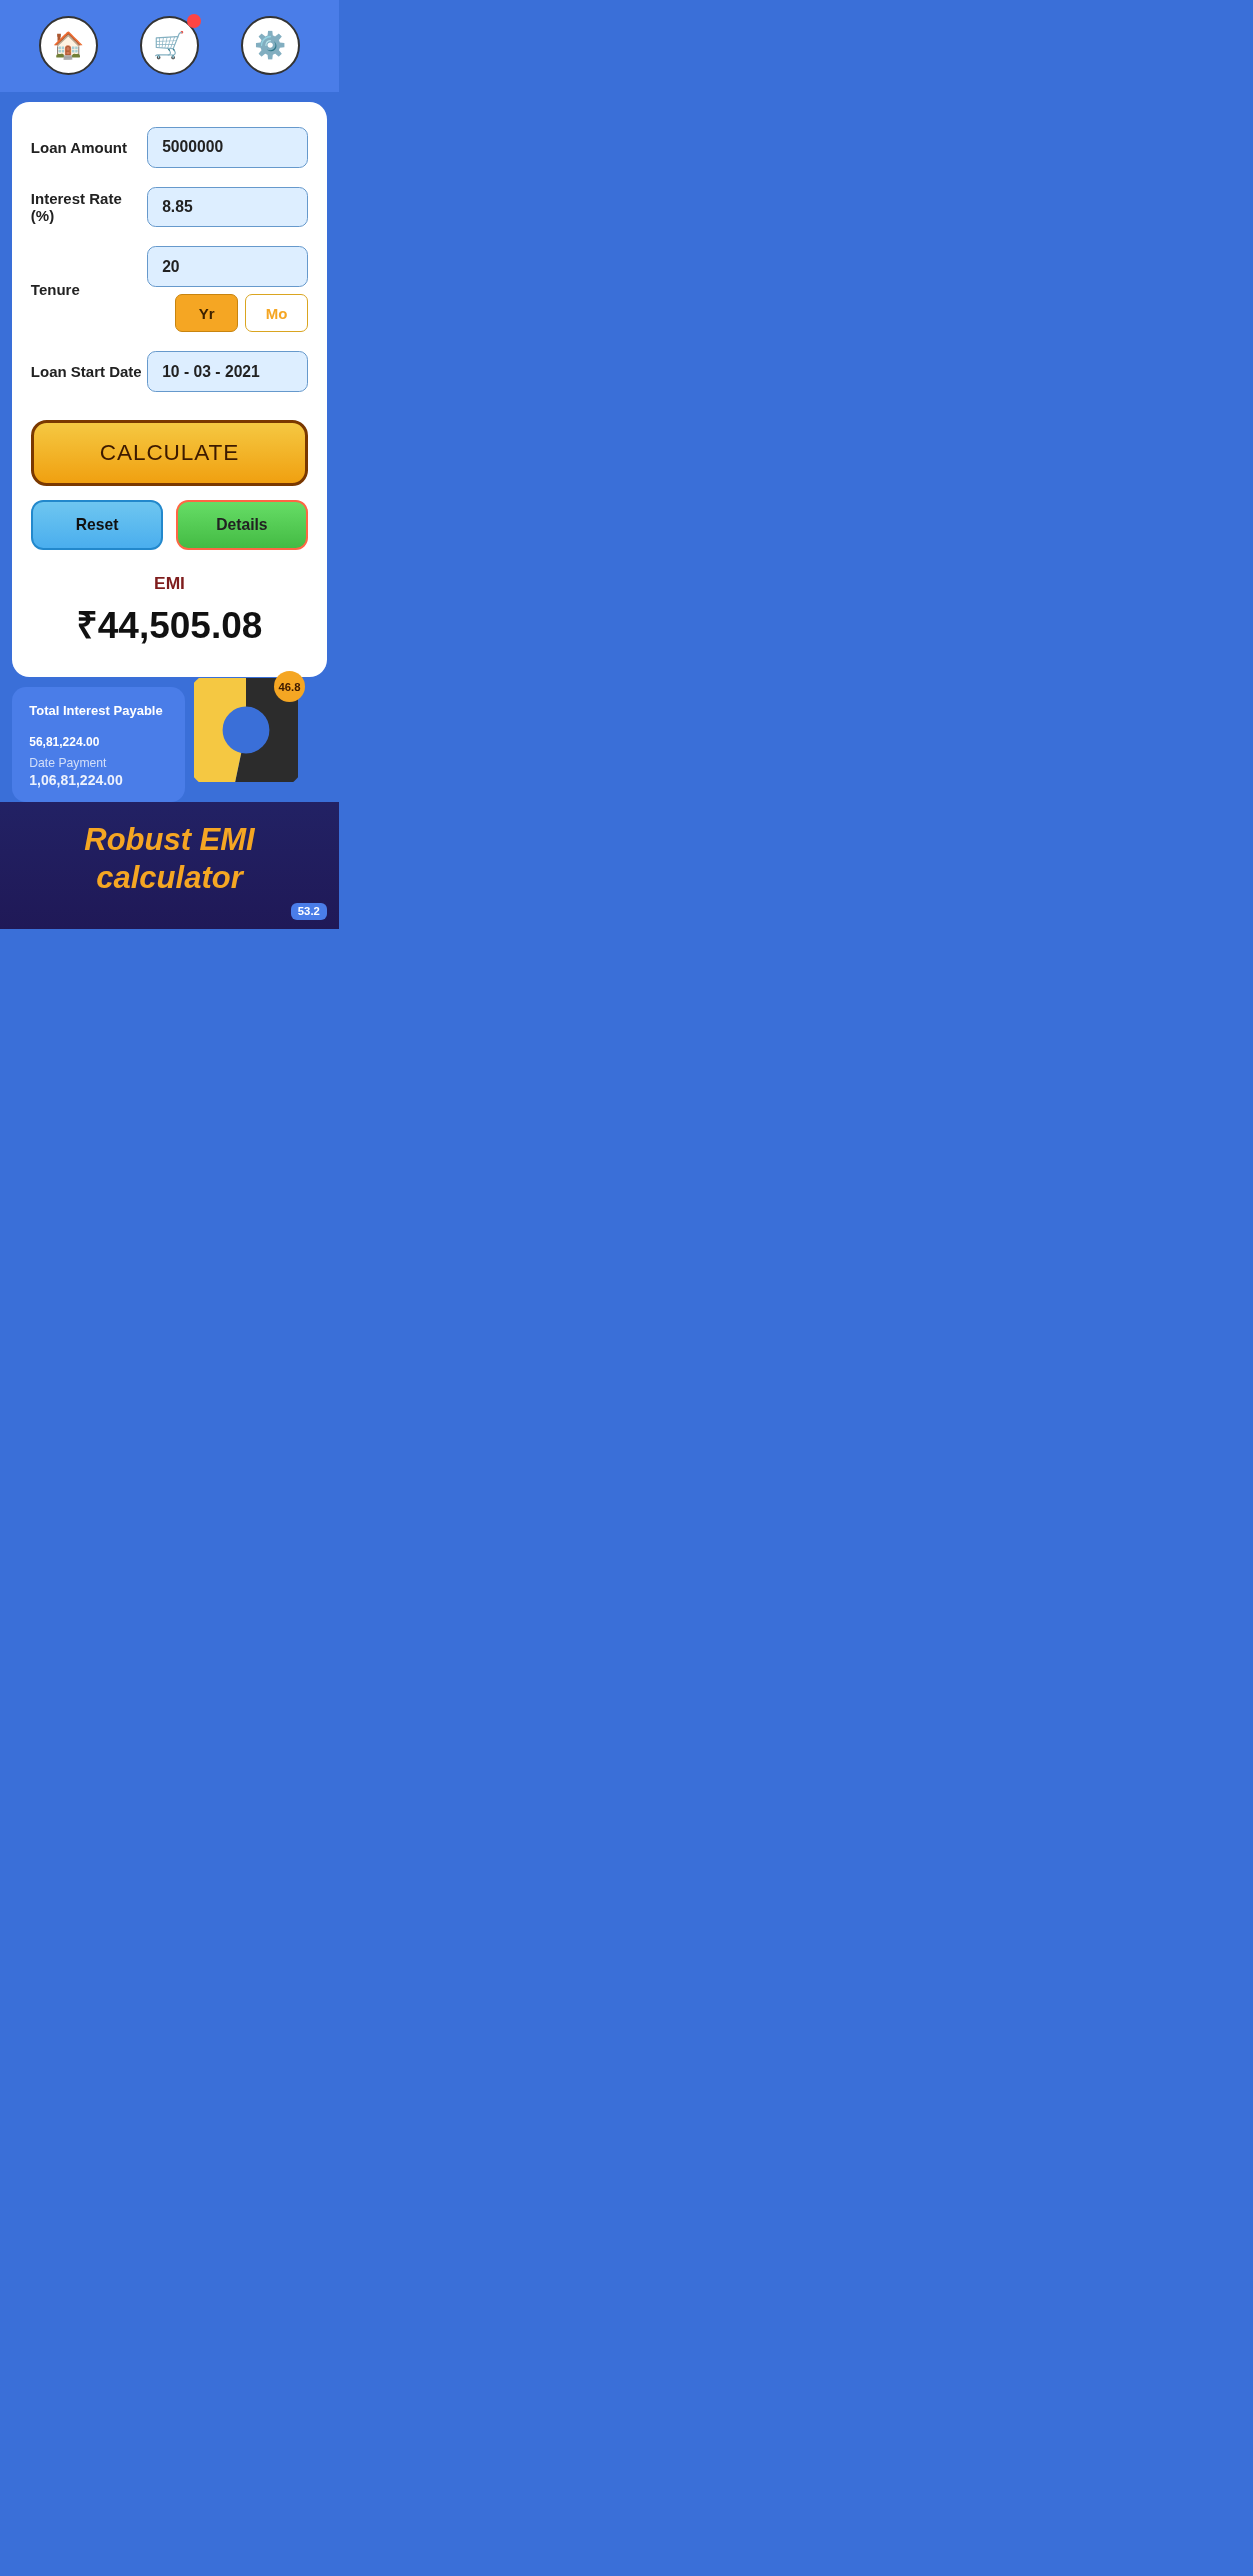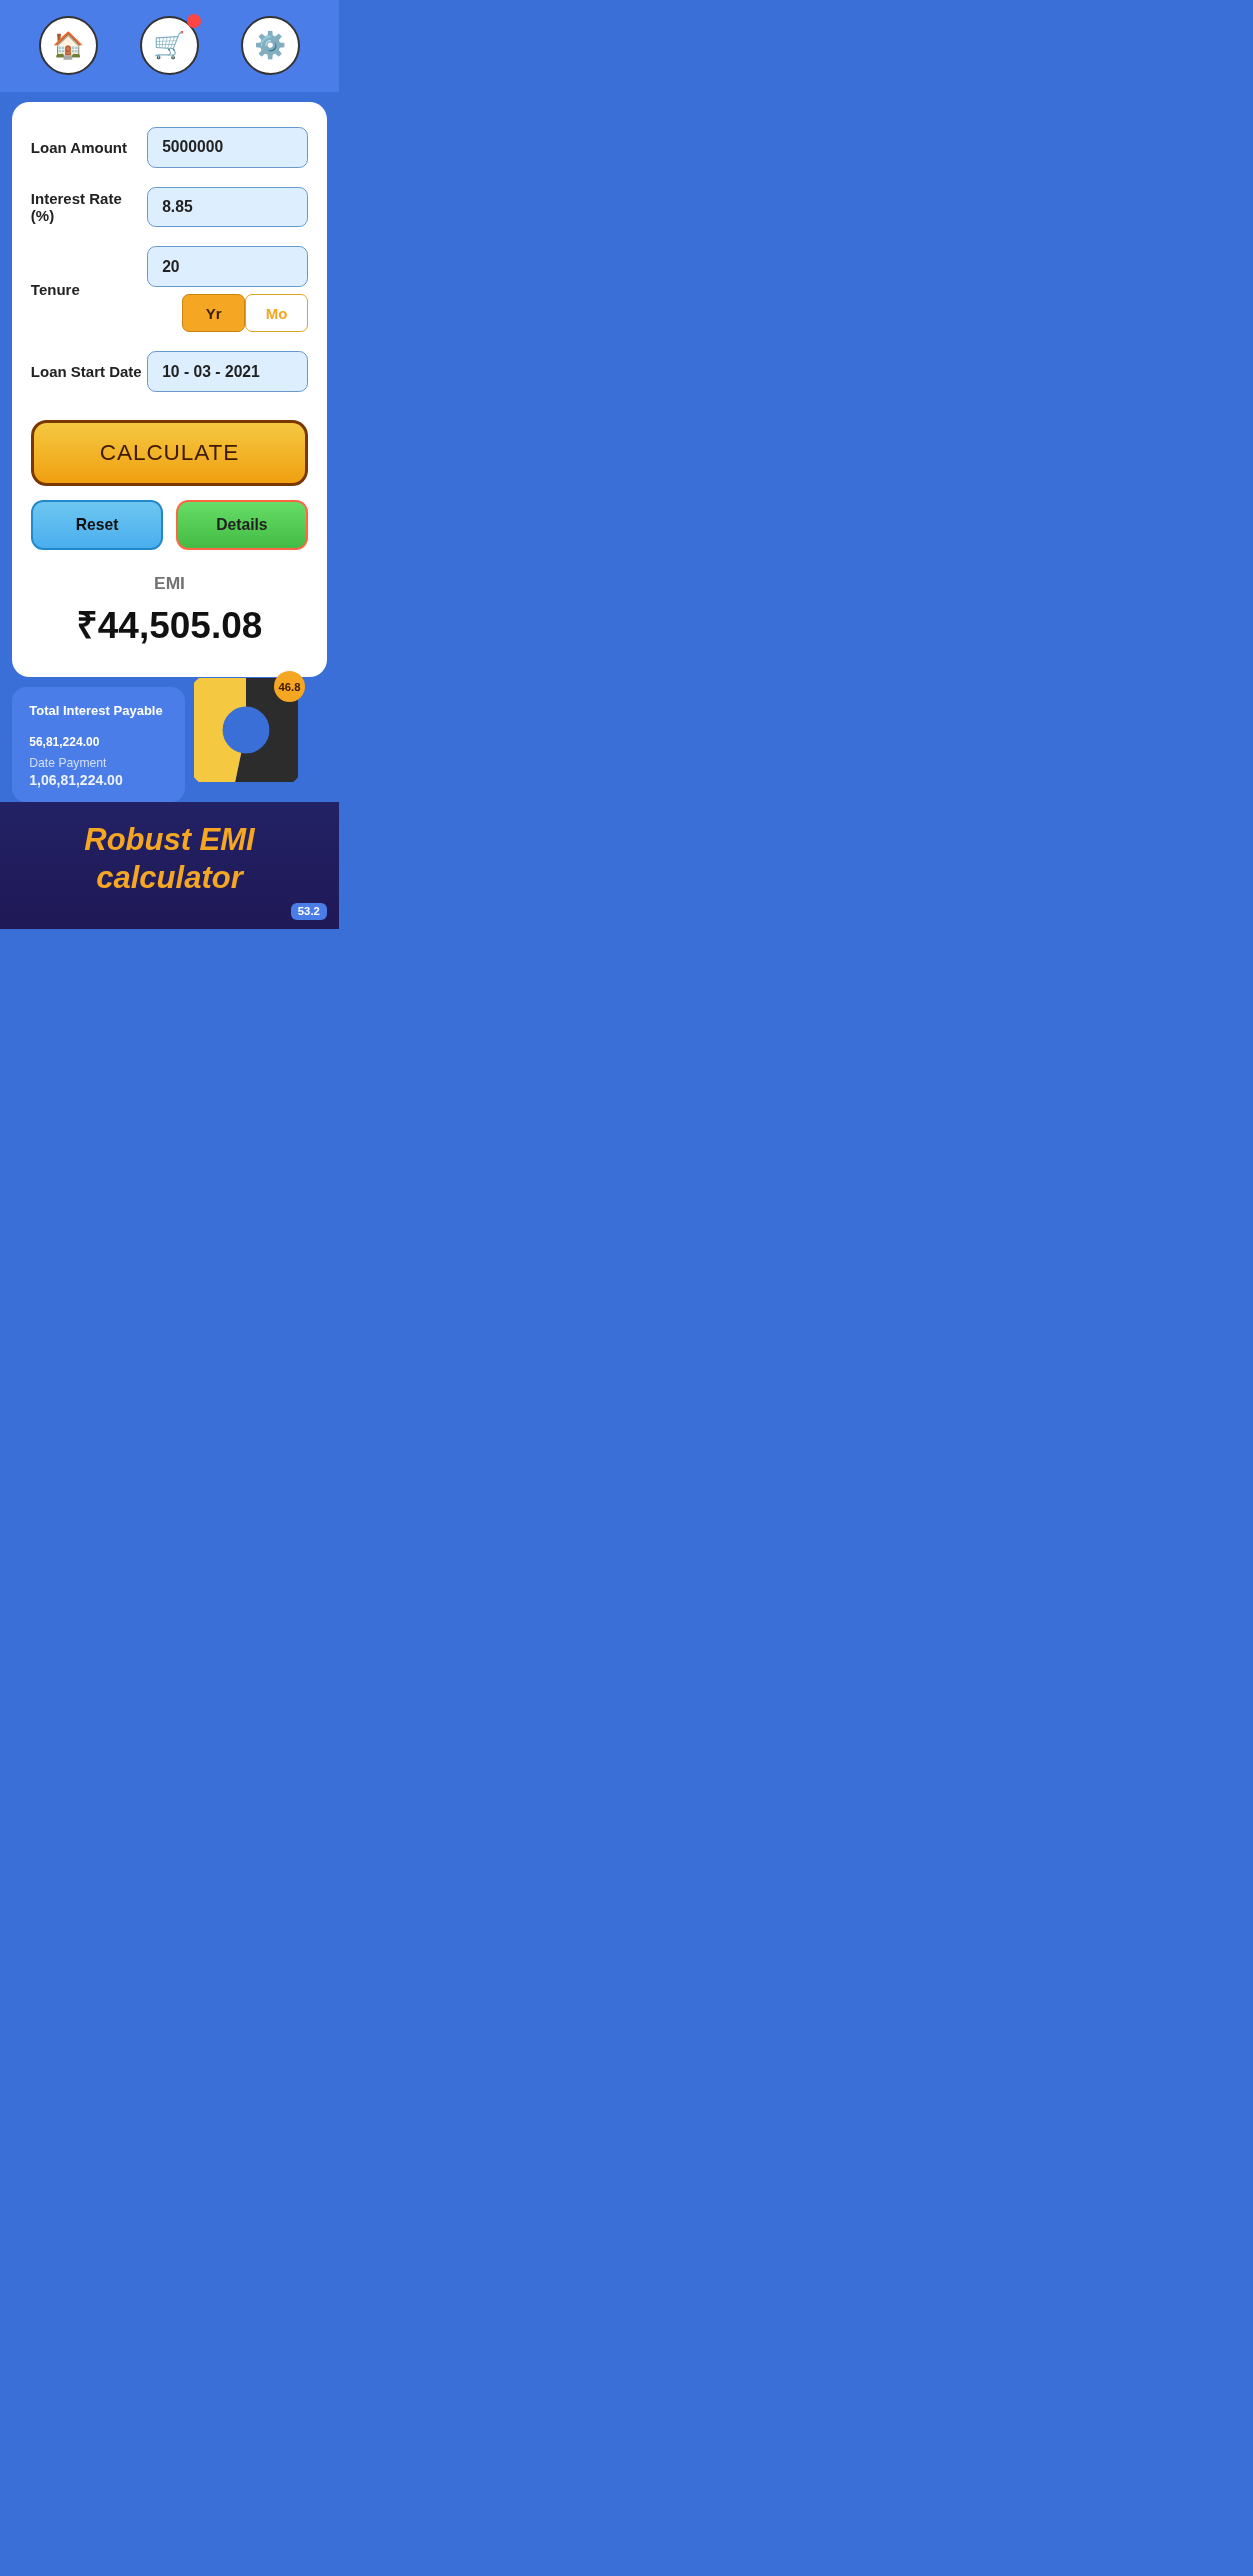--- a/index.html
+++ b/index.html
@@ -88,20 +88,21 @@
 
     .tenure-section {
       display: flex;
       flex-direction: column;
       align-items: flex-end;
       gap: 7px;
     }
 
     .toggle-row {
       display: flex;
+      gap: 7px;
       justify-content: flex-end;
       align-items: center;
     }
 
     .toggle-btn {
       width: 63px;
       height: 38px;
       border-radius: 7px;
       font-size: 15px;
       font-weight: 700;
@@ -169,21 +170,21 @@
 
     
     .emi-section {
       text-align: center;
       padding: 14px 0 7px;
     }
 
     .emi-label {
       font-size: 17.4px;
       font-weight: 700;
-      color: #737373;
+      color: #7f1d1d;
       margin-bottom: 3.5px;
     }
 
     .emi-value {
       font-size: 37px;
       font-weight: 900;
       color: #111;
     }
 
     .interest-card {

